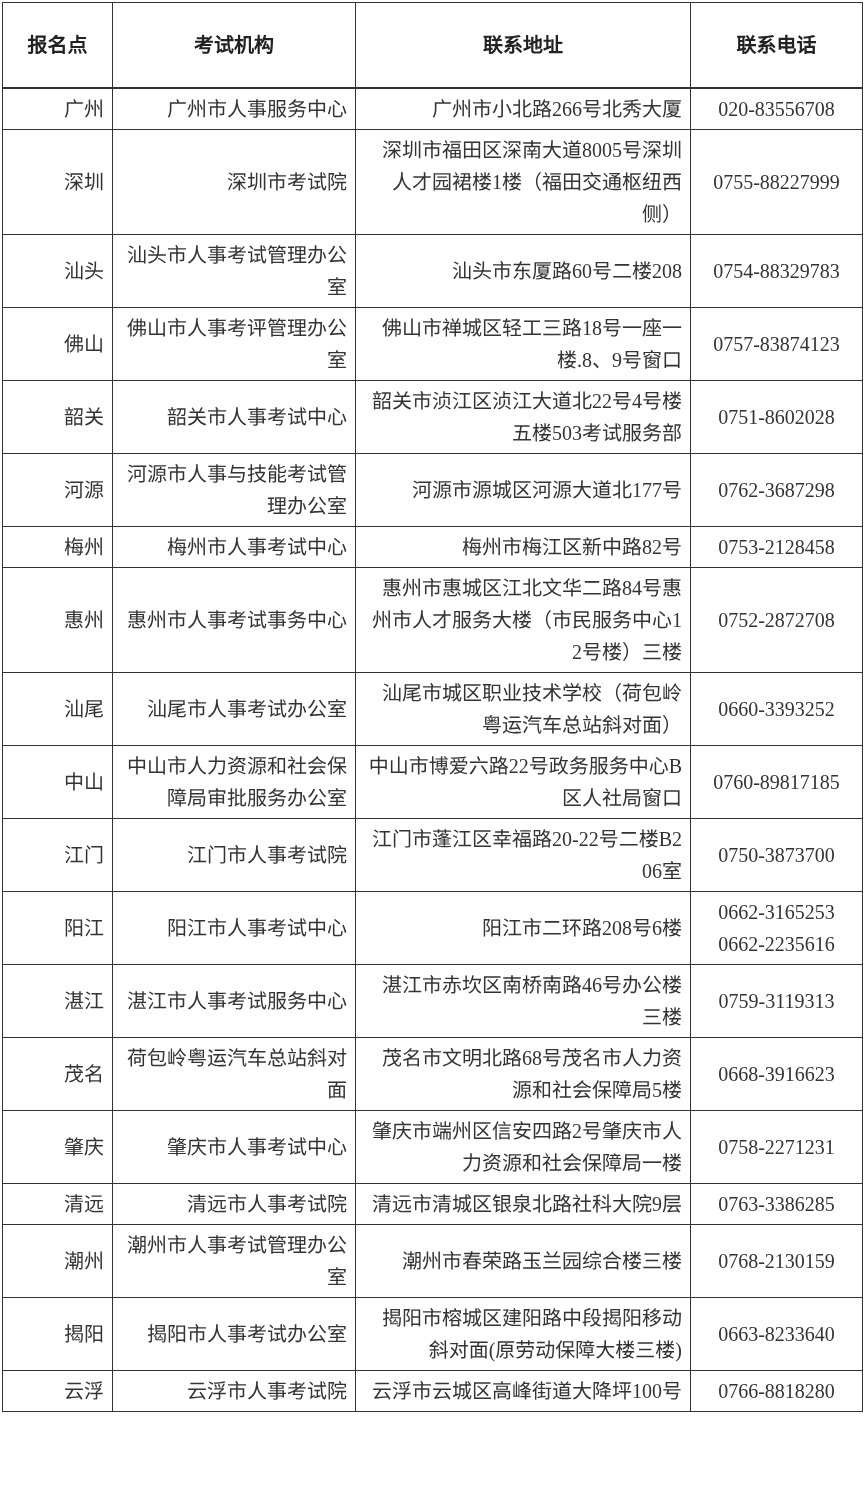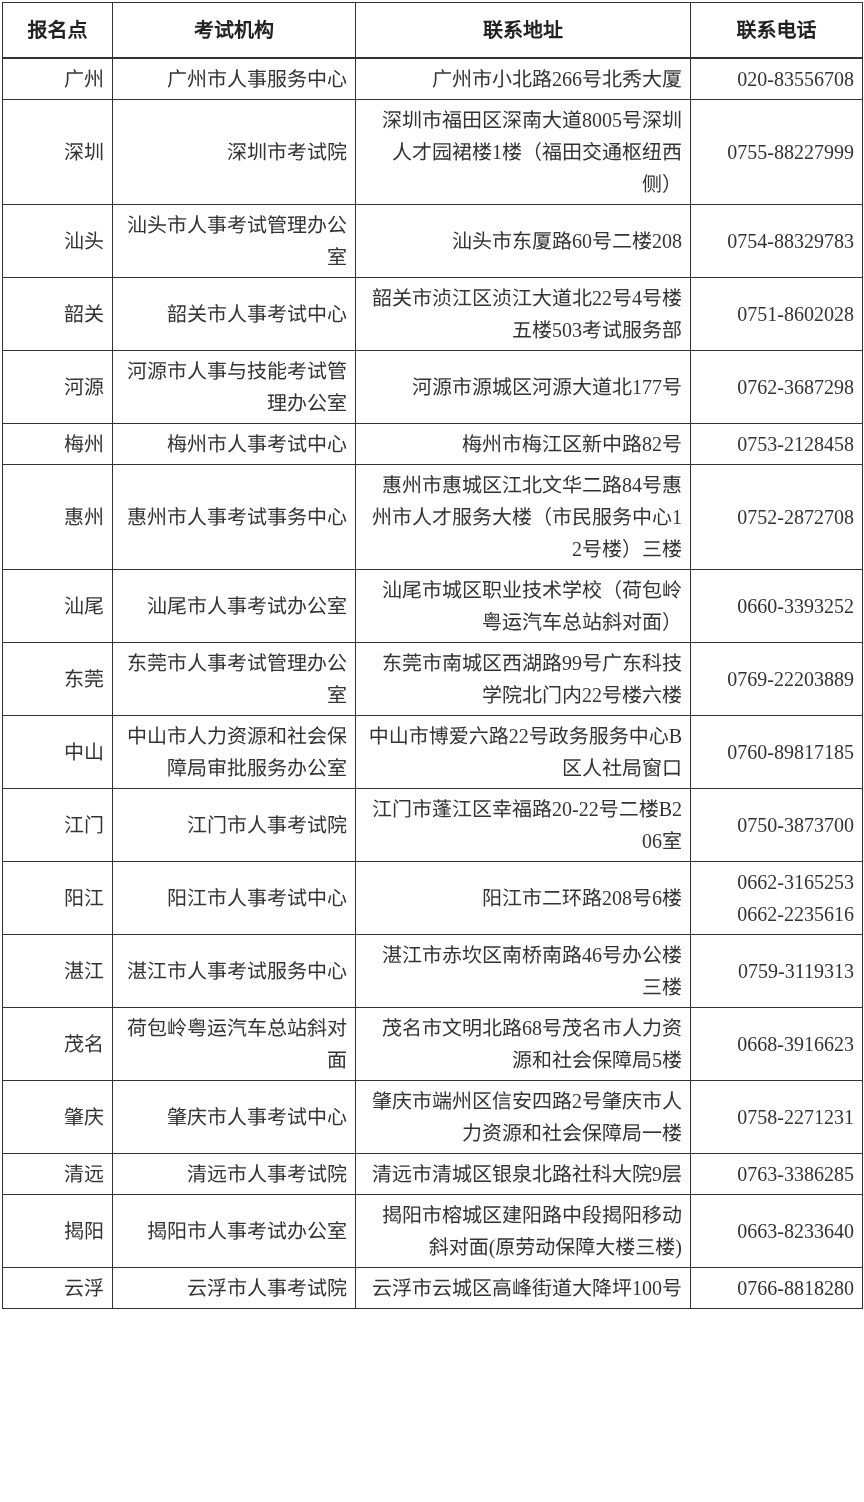--- a/index.html
+++ b/index.html
@@ -29,36 +29,36 @@
     line-height: 32px;
     padding: 4px 8px;
     word-break: break-all;
     overflow-wrap: break-word;
   }
   table.contact-table thead th {
     font-family: "Liberation Sans", "DejaVu Sans", sans-serif;
     font-weight: 700;
     color: #222222;
     text-align: center;
-    padding: 11px 6px;
+    padding: 26px 6px;
     border-bottom-width: 2px;
     background: #ffffff;
   }
   col.col-city  { width: 110px; }
   col.col-org   { width: 243px; }
   col.col-addr  { width: 335px; }
   col.col-phone { width: 172px; }
   td.cell-city {
     text-align: right;
   }
   td.cell-org, td.cell-addr {
     text-align: right;
   }
   td.cell-phone {
-    text-align: right;
+    text-align: center;
     white-space: pre-line;
   }
 </style>
 </head>
 <body>
 
 <div class="table-wrap">
   <table class="contact-table">
     <colgroup>
       <col class="col-city">
@@ -87,20 +87,26 @@
     <td class="cell-addr">深圳市福田区深南大道8005号深圳人才园裙楼1楼（福田交通枢纽西侧）</td>
     <td class="cell-phone">0755-88227999</td>
   </tr>
         <tr>
     <td class="cell-city">汕头</td>
     <td class="cell-org">汕头市人事考试管理办公室</td>
     <td class="cell-addr">汕头市东厦路60号二楼208</td>
     <td class="cell-phone">0754-88329783</td>
   </tr>
         <tr>
+    <td class="cell-city">佛山</td>
+    <td class="cell-org">佛山市人事考评管理办公室</td>
+    <td class="cell-addr">佛山市禅城区轻工三路18号一座一楼.8、9号窗口</td>
+    <td class="cell-phone">0757-83874123</td>
+  </tr>
+        <tr>
     <td class="cell-city">韶关</td>
     <td class="cell-org">韶关市人事考试中心</td>
     <td class="cell-addr">韶关市浈江区浈江大道北22号4号楼五楼503考试服务部</td>
     <td class="cell-phone">0751-8602028</td>
   </tr>
         <tr>
     <td class="cell-city">河源</td>
     <td class="cell-org">河源市人事与技能考试管理办公室</td>
     <td class="cell-addr">河源市源城区河源大道北177号</td>
     <td class="cell-phone">0762-3687298</td>
@@ -115,26 +121,20 @@
     <td class="cell-city">惠州</td>
     <td class="cell-org">惠州市人事考试事务中心</td>
     <td class="cell-addr">惠州市惠城区江北文华二路84号惠州市人才服务大楼（市民服务中心12号楼）三楼</td>
     <td class="cell-phone">0752-2872708</td>
   </tr>
         <tr>
     <td class="cell-city">汕尾</td>
     <td class="cell-org">汕尾市人事考试办公室</td>
     <td class="cell-addr">汕尾市城区职业技术学校（荷包岭粤运汽车总站斜对面）</td>
     <td class="cell-phone">0660-3393252</td>
-  </tr>
-        <tr>
-    <td class="cell-city">东莞</td>
-    <td class="cell-org">东莞市人事考试管理办公室</td>
-    <td class="cell-addr">东莞市南城区西湖路99号广东科技学院北门内22号楼六楼</td>
-    <td class="cell-phone">0769-22203889</td>
   </tr>
         <tr>
     <td class="cell-city">中山</td>
     <td class="cell-org">中山市人力资源和社会保障局审批服务办公室</td>
     <td class="cell-addr">中山市博爱六路22号政务服务中心B区人社局窗口</td>
     <td class="cell-phone">0760-89817185</td>
   </tr>
         <tr>
     <td class="cell-city">江门</td>
     <td class="cell-org">江门市人事考试院</td>
@@ -166,20 +166,26 @@
     <td class="cell-addr">肇庆市端州区信安四路2号肇庆市人力资源和社会保障局一楼</td>
     <td class="cell-phone">0758-2271231</td>
   </tr>
         <tr>
     <td class="cell-city">清远</td>
     <td class="cell-org">清远市人事考试院</td>
     <td class="cell-addr">清远市清城区银泉北路社科大院9层</td>
     <td class="cell-phone">0763-3386285</td>
   </tr>
         <tr>
+    <td class="cell-city">潮州</td>
+    <td class="cell-org">潮州市人事考试管理办公室</td>
+    <td class="cell-addr">潮州市春荣路玉兰园综合楼三楼</td>
+    <td class="cell-phone">0768-2130159</td>
+  </tr>
+        <tr>
     <td class="cell-city">揭阳</td>
     <td class="cell-org">揭阳市人事考试办公室</td>
     <td class="cell-addr">揭阳市榕城区建阳路中段揭阳移动斜对面(原劳动保障大楼三楼)</td>
     <td class="cell-phone">0663-8233640</td>
   </tr>
         <tr>
     <td class="cell-city">云浮</td>
     <td class="cell-org">云浮市人事考试院</td>
     <td class="cell-addr">云浮市云城区高峰街道大降坪100号</td>
     <td class="cell-phone">0766-8818280</td>

